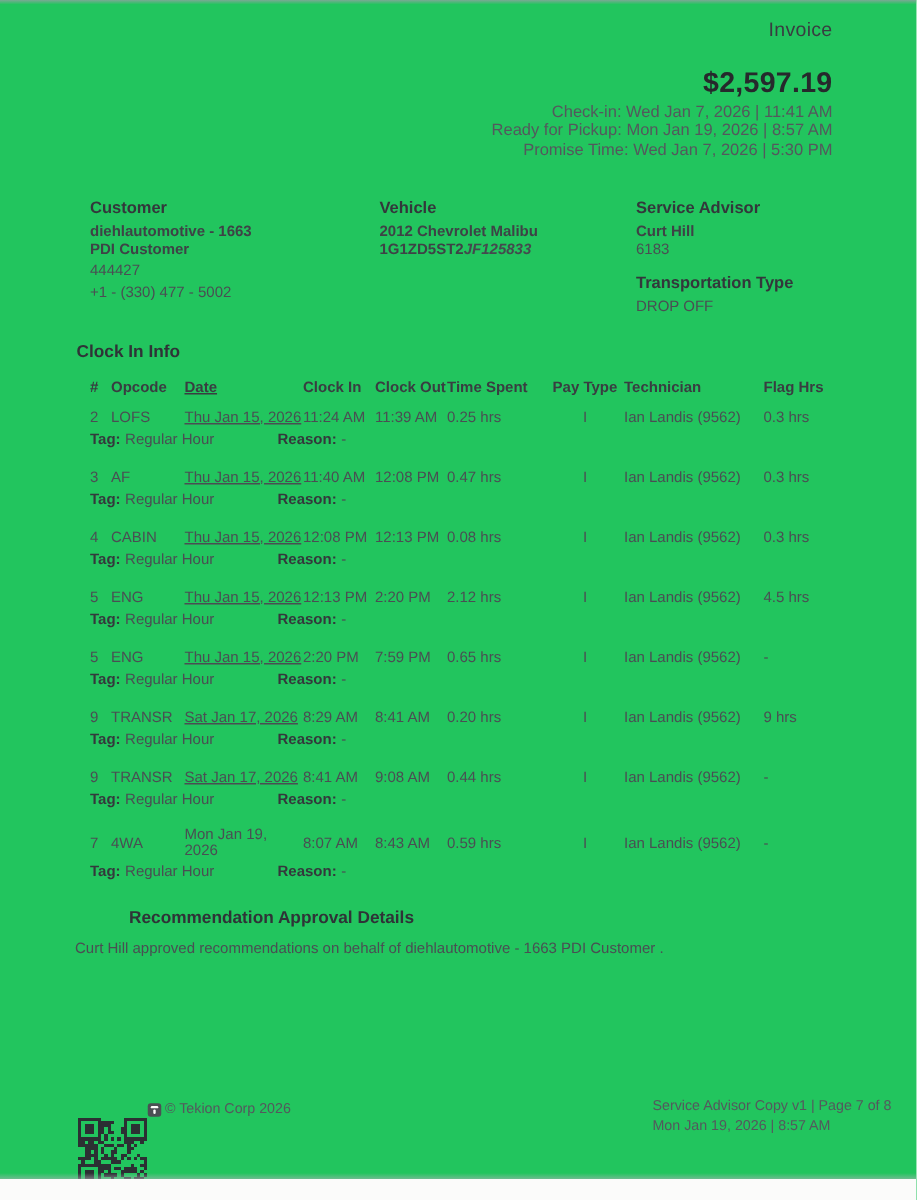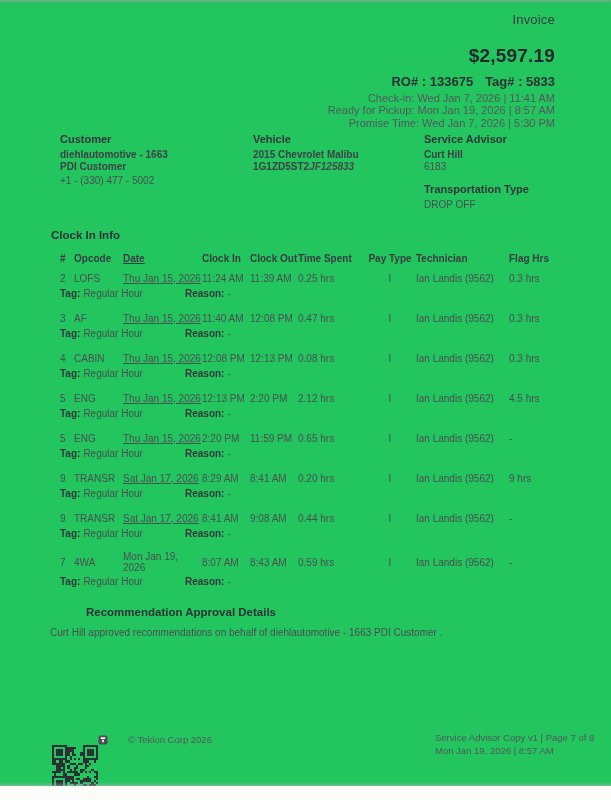--- a/index.html
+++ b/index.html
@@ -67,54 +67,52 @@
   .tag-row .tag-cell { width: 125px; flex: none; }
   .lbl { font-weight: 700; color: #34383c; margin-right: 3px; }
 
   
   .recommendation { position: absolute; top: 606px; left: 50px; width: 490px; }
   .rec-title { font-size: 11.5px; font-weight: 700; color: #2f3337; line-height: 13px; margin-bottom: 8px; padding-left: 36px; }
   .rec-body { font-size: 10px; line-height: 12px; color: #4a4e53; }
 
   
   .qr { position: absolute; left: 52px; top: 745px; width: 46px; height: 46px; }
-  .copyright { position: absolute; left: 98px; top: 734px; display: flex; align-items: center; gap: 20px;
+  .copyright { position: absolute; left: 98px; top: 734px; display: flex; align-items: center; gap: 2px;
                font-size: 9.5px; color: #54585d; line-height: 11px; text-align: right; }
   .tekion-icon { display: inline-block; width: 10px; height: 10px; }
   .footer-right { position: absolute; left: 435px; top: 731px; font-size: 9.5px; line-height: 13px; color: #54585d; }
 </style>
 </head>
 <body>
 
 <div class="page">
   <div class="scan-edge-top"></div>
 
   <div class="doc-header">
     <div class="invoice-title">Invoice</div>
     <div class="invoice-amount">$2,597.19</div>
-    <div class="ro-line">
-      <span>RO# : 133675</span><span class="ro-gap"></span><span>Tag# : 5833</span>
-    </div>
     <div class="header-meta">
       <div>Check-in: Wed Jan 7, 2026 | 11:41 AM</div>
       <div>Ready for Pickup: Mon Jan 19, 2026 | 8:57 AM</div>
       <div>Promise Time: Wed Jan 7, 2026 | 5:30 PM</div>
     </div>
   </div>
 
   <div class="info-section">
     <div class="info-col col-customer">
       <div class="info-label">Customer</div>
       <div class="info-line strong">diehlautomotive - 1663</div>
       <div class="info-line strong">PDI Customer</div>
+      <div class="info-line gap-top">444427</div>
       <div class="info-line gap-top">+1 - (330) 477 - 5002</div>
     </div>
     <div class="info-col col-vehicle">
       <div class="info-label">Vehicle</div>
-      <div class="info-line strong">2015 Chevrolet Malibu</div>
+      <div class="info-line strong">2012 Chevrolet Malibu</div>
       <div class="info-line vin"><span class="vin-prefix">1G1ZD5ST2</span><span class="vin-suffix">JF125833</span></div>
     </div>
     <div class="info-col col-advisor">
       <div class="info-label">Service Advisor</div>
       <div class="info-line strong">Curt Hill</div>
       <div class="info-line">6183</div>
       <div class="info-label transport-label">Transportation Type</div>
       <div class="info-line">DROP OFF</div>
     </div>
   </div>
@@ -197,21 +195,21 @@
       <div class="tag-row">
         <span class="tag-cell"><span class="lbl">Tag:</span><span>Regular Hour</span></span>
         <span><span class="lbl">Reason:</span><span>-</span></span>
       </div>
 
       <div class="trow">
         <span class="cell c-num">5</span>
         <span class="cell c-opcode">ENG</span>
         <span class="cell c-date">Thu Jan 15, 2026</span>
         <span class="cell c-in">2:20 PM</span>
-        <span class="cell c-out">11:59 PM</span>
+        <span class="cell c-out">7:59 PM</span>
         <span class="cell c-spent">0.65 hrs</span>
         <span class="cell c-pay">I</span>
         <span class="cell c-tech">Ian Landis (9562)</span>
         <span class="cell c-flag">-</span>
       </div>
       <div class="tag-row">
         <span class="tag-cell"><span class="lbl">Tag:</span><span>Regular Hour</span></span>
         <span><span class="lbl">Reason:</span><span>-</span></span>
       </div>
 

